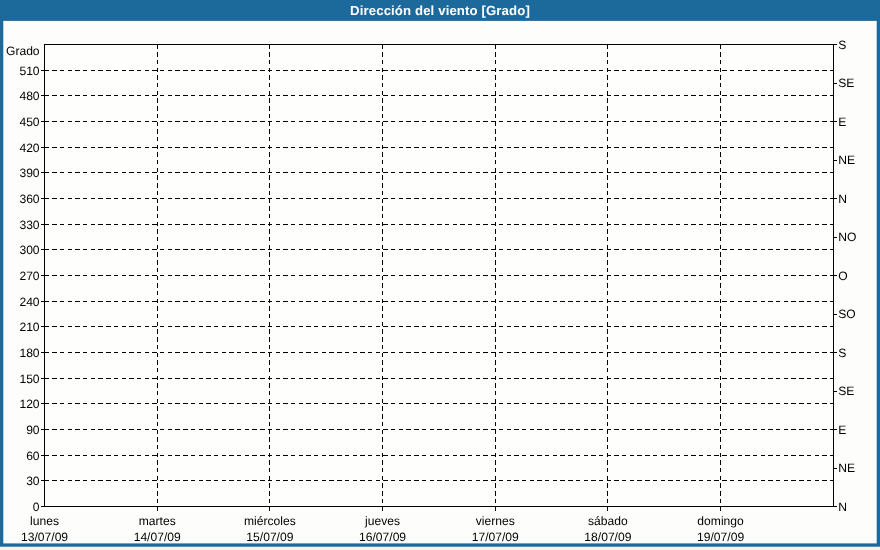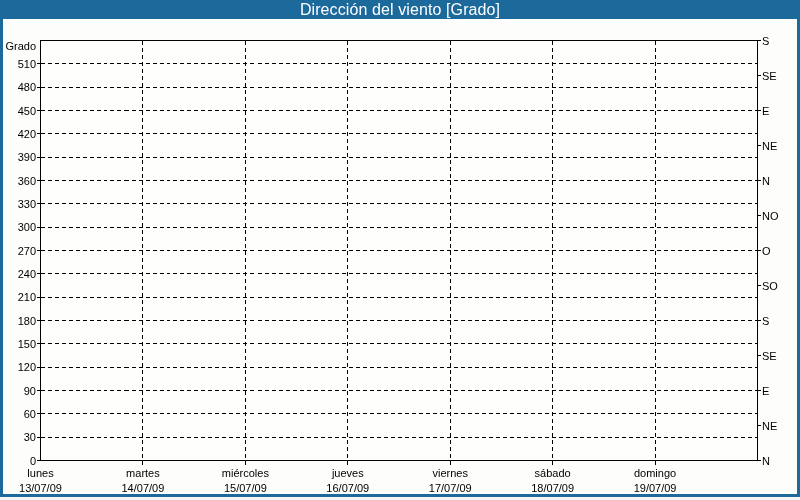--- a/index.html
+++ b/index.html
@@ -8,21 +8,21 @@
     width:800px;height:500px;
     font-family:"Liberation Sans","DejaVu Sans",sans-serif;
     overflow:hidden;
     box-sizing:border-box;
   }
   .titlebar{
     position:absolute;left:0;top:0;width:800px;height:19px;
     display:flex;align-items:center;justify-content:center;
   }
   .titlebar span{
-    color:#ffffff;font-size:16px;font-weight:normal;letter-spacing:0.1px;
+    color:#ffffff;font-size:12px;font-weight:bold;letter-spacing:0.1px;
   }
   .content{
     position:absolute;left:3px;top:19px;width:794px;height:475px;
     background:#fdfdfb;
   }
   .frame-light{
     position:absolute;left:0;top:497px;width:800px;height:3px;background:#f2f4f6;
   }
   svg{position:absolute;left:0;top:0;}
   text{fill:#000000;font-family:"Liberation Sans","DejaVu Sans",sans-serif;}

